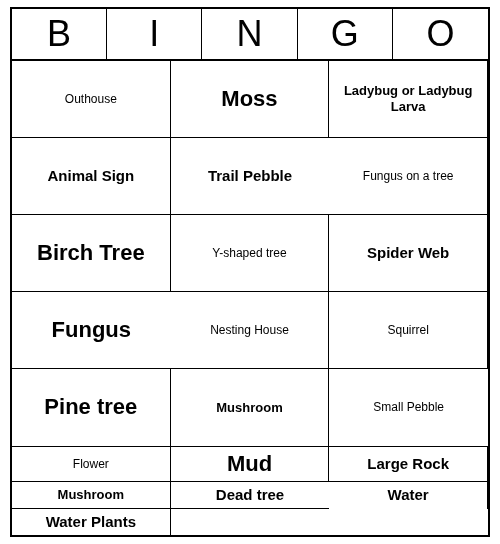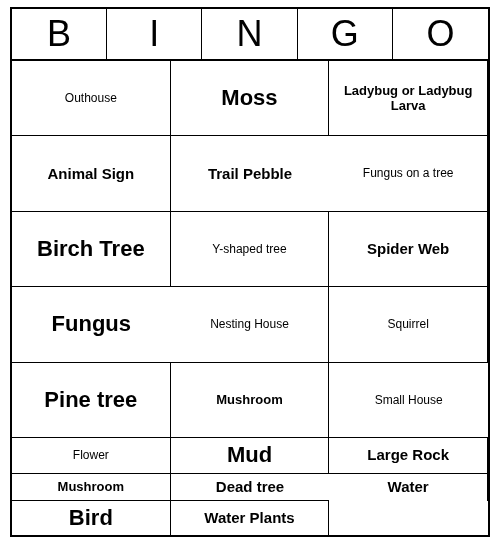--- a/index.html
+++ b/index.html
@@ -107,40 +107,37 @@
       <div class="cell">
         <span class="cell-text small">Squirrel</span>
       </div>
       <div class="cell">
         <span class="cell-text large">Pine tree</span>
       </div>
       <div class="cell">
         <span class="cell-text xsmall">Mushroom</span>
       </div>
       <div class="cell">
-        <span class="cell-text small">Small House</span>
+        <span class="cell-text small">Small Pebble</span>
       </div>
       <div class="cell">
         <span class="cell-text small">Flower</span>
       </div>
       <div class="cell">
         <span class="cell-text large">Mud</span>
       </div>
       <div class="cell">
         <span class="cell-text medium">Large Rock</span>
       </div>
       <div class="cell">
         <span class="cell-text xsmall">Mushroom</span>
       </div>
       <div class="cell">
         <span class="cell-text medium">Dead tree</span>
       </div>
       <div class="cell">
         <span class="cell-text medium">Water</span>
       </div>
       <div class="cell">
-        <span class="cell-text large">Bird</span>
-      </div>
-      <div class="cell">
         <span class="cell-text medium">Water Plants</span>
       </div>
     </div>
 </div>
 
 </body></html>

